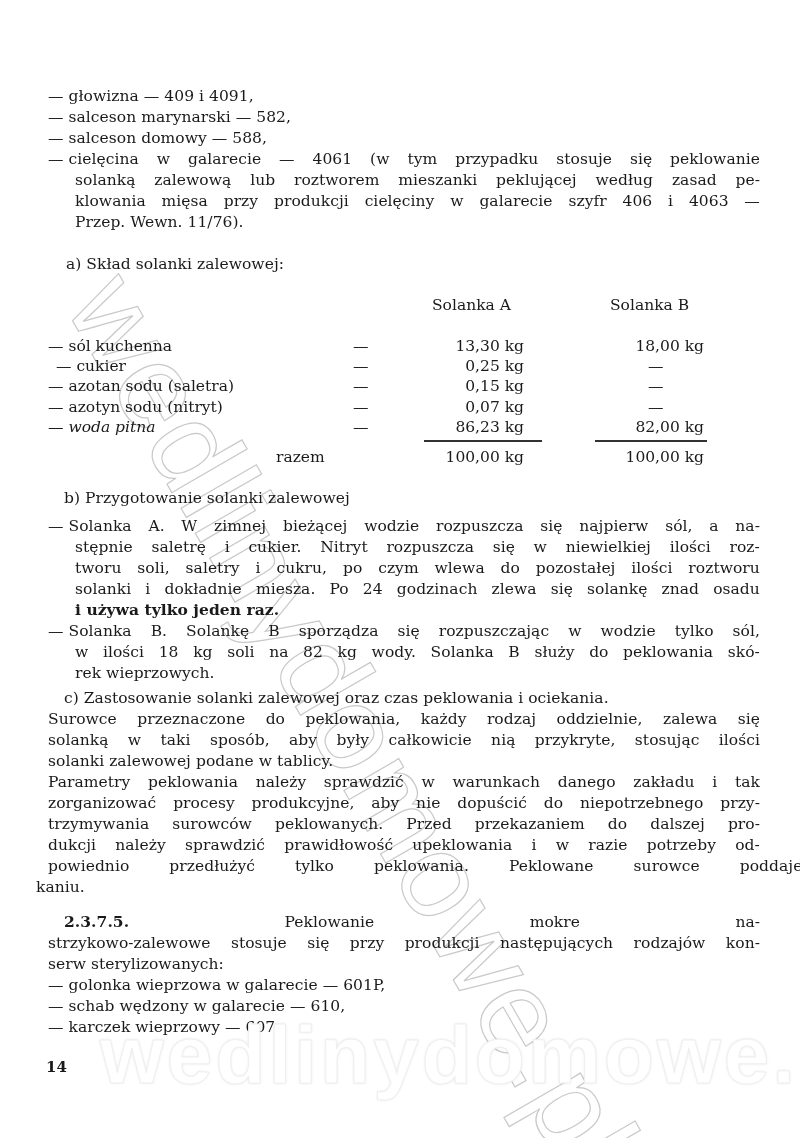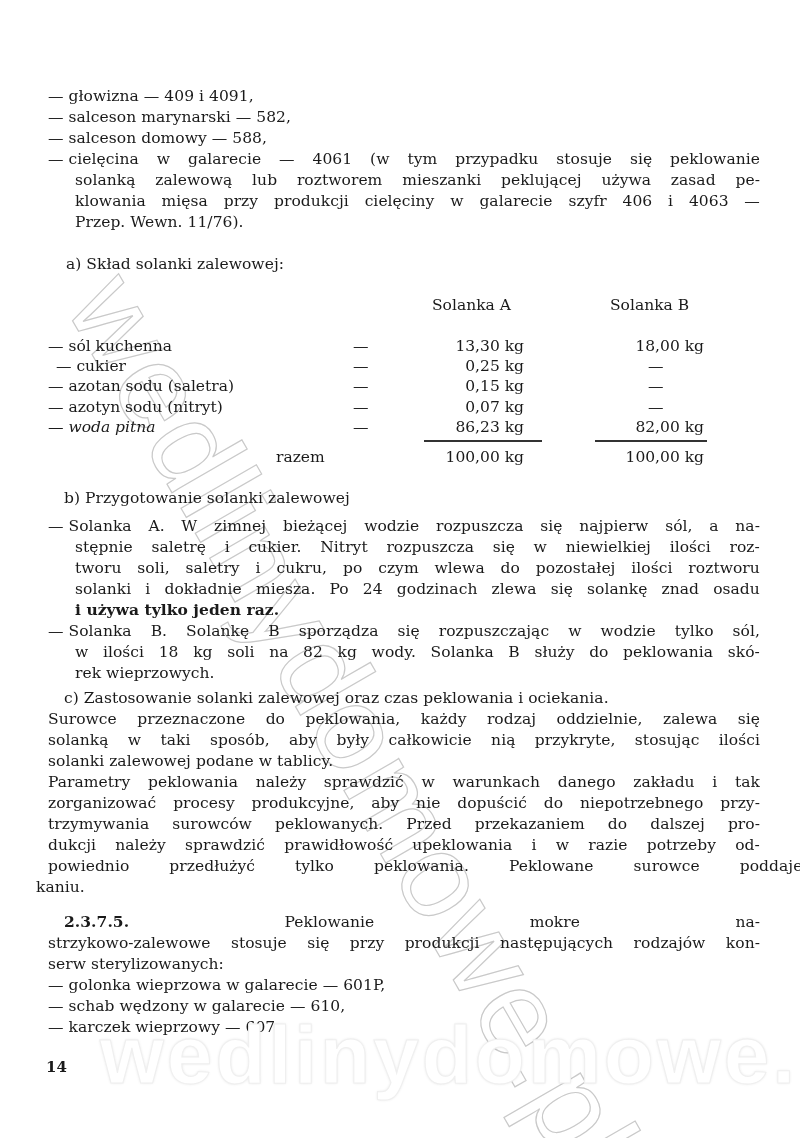--- a/index.html
+++ b/index.html
@@ -75,21 +75,21 @@
       <span>się</span>
       <span>peklowanie</span>
     </div>
   <div class="line just" style="left:75px; top:170px; width:685px;">
       <span>solanką</span>
       <span>zalewową</span>
       <span>lub</span>
       <span>roztworem</span>
       <span>mieszanki</span>
       <span>peklującej</span>
-      <span>używa</span>
+      <span>według</span>
       <span>zasad</span>
       <span>pe-</span>
     </div>
   <div class="line just" style="left:75px; top:191px; width:685px;">
       <span>klowania</span>
       <span>mięsa</span>
       <span>przy</span>
       <span>produkcji</span>
       <span>cielęciny</span>
       <span>w</span>

